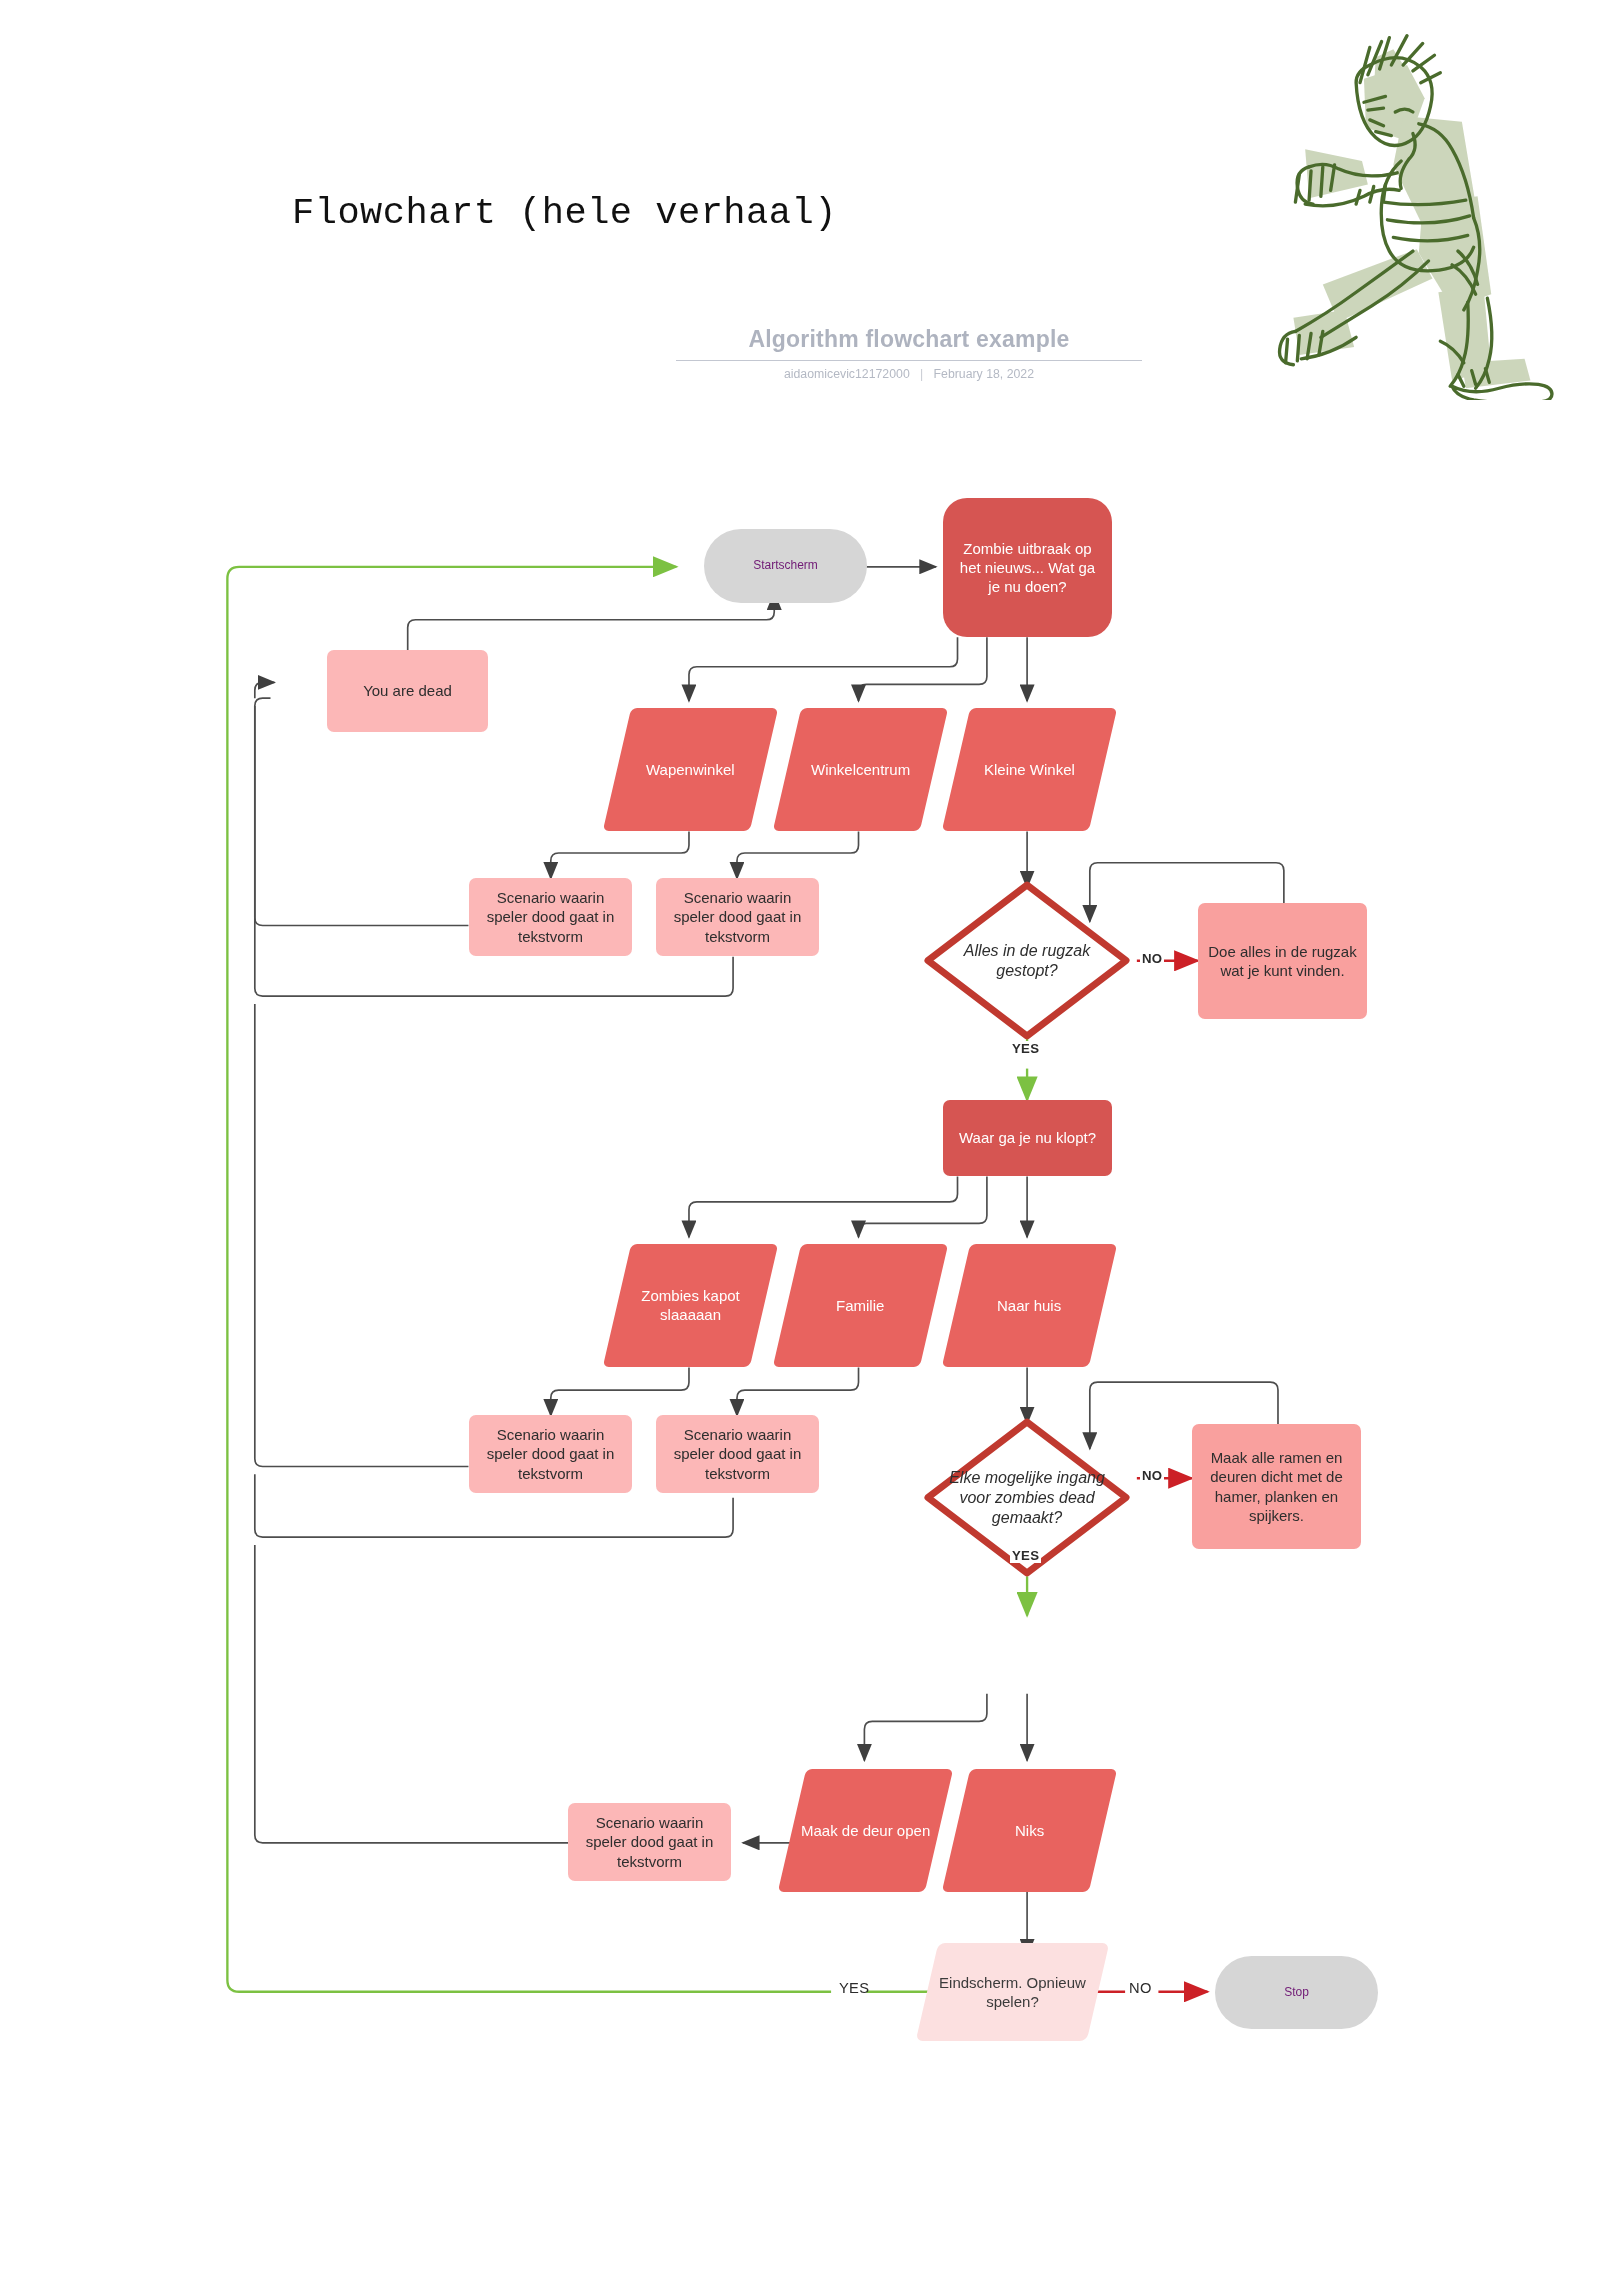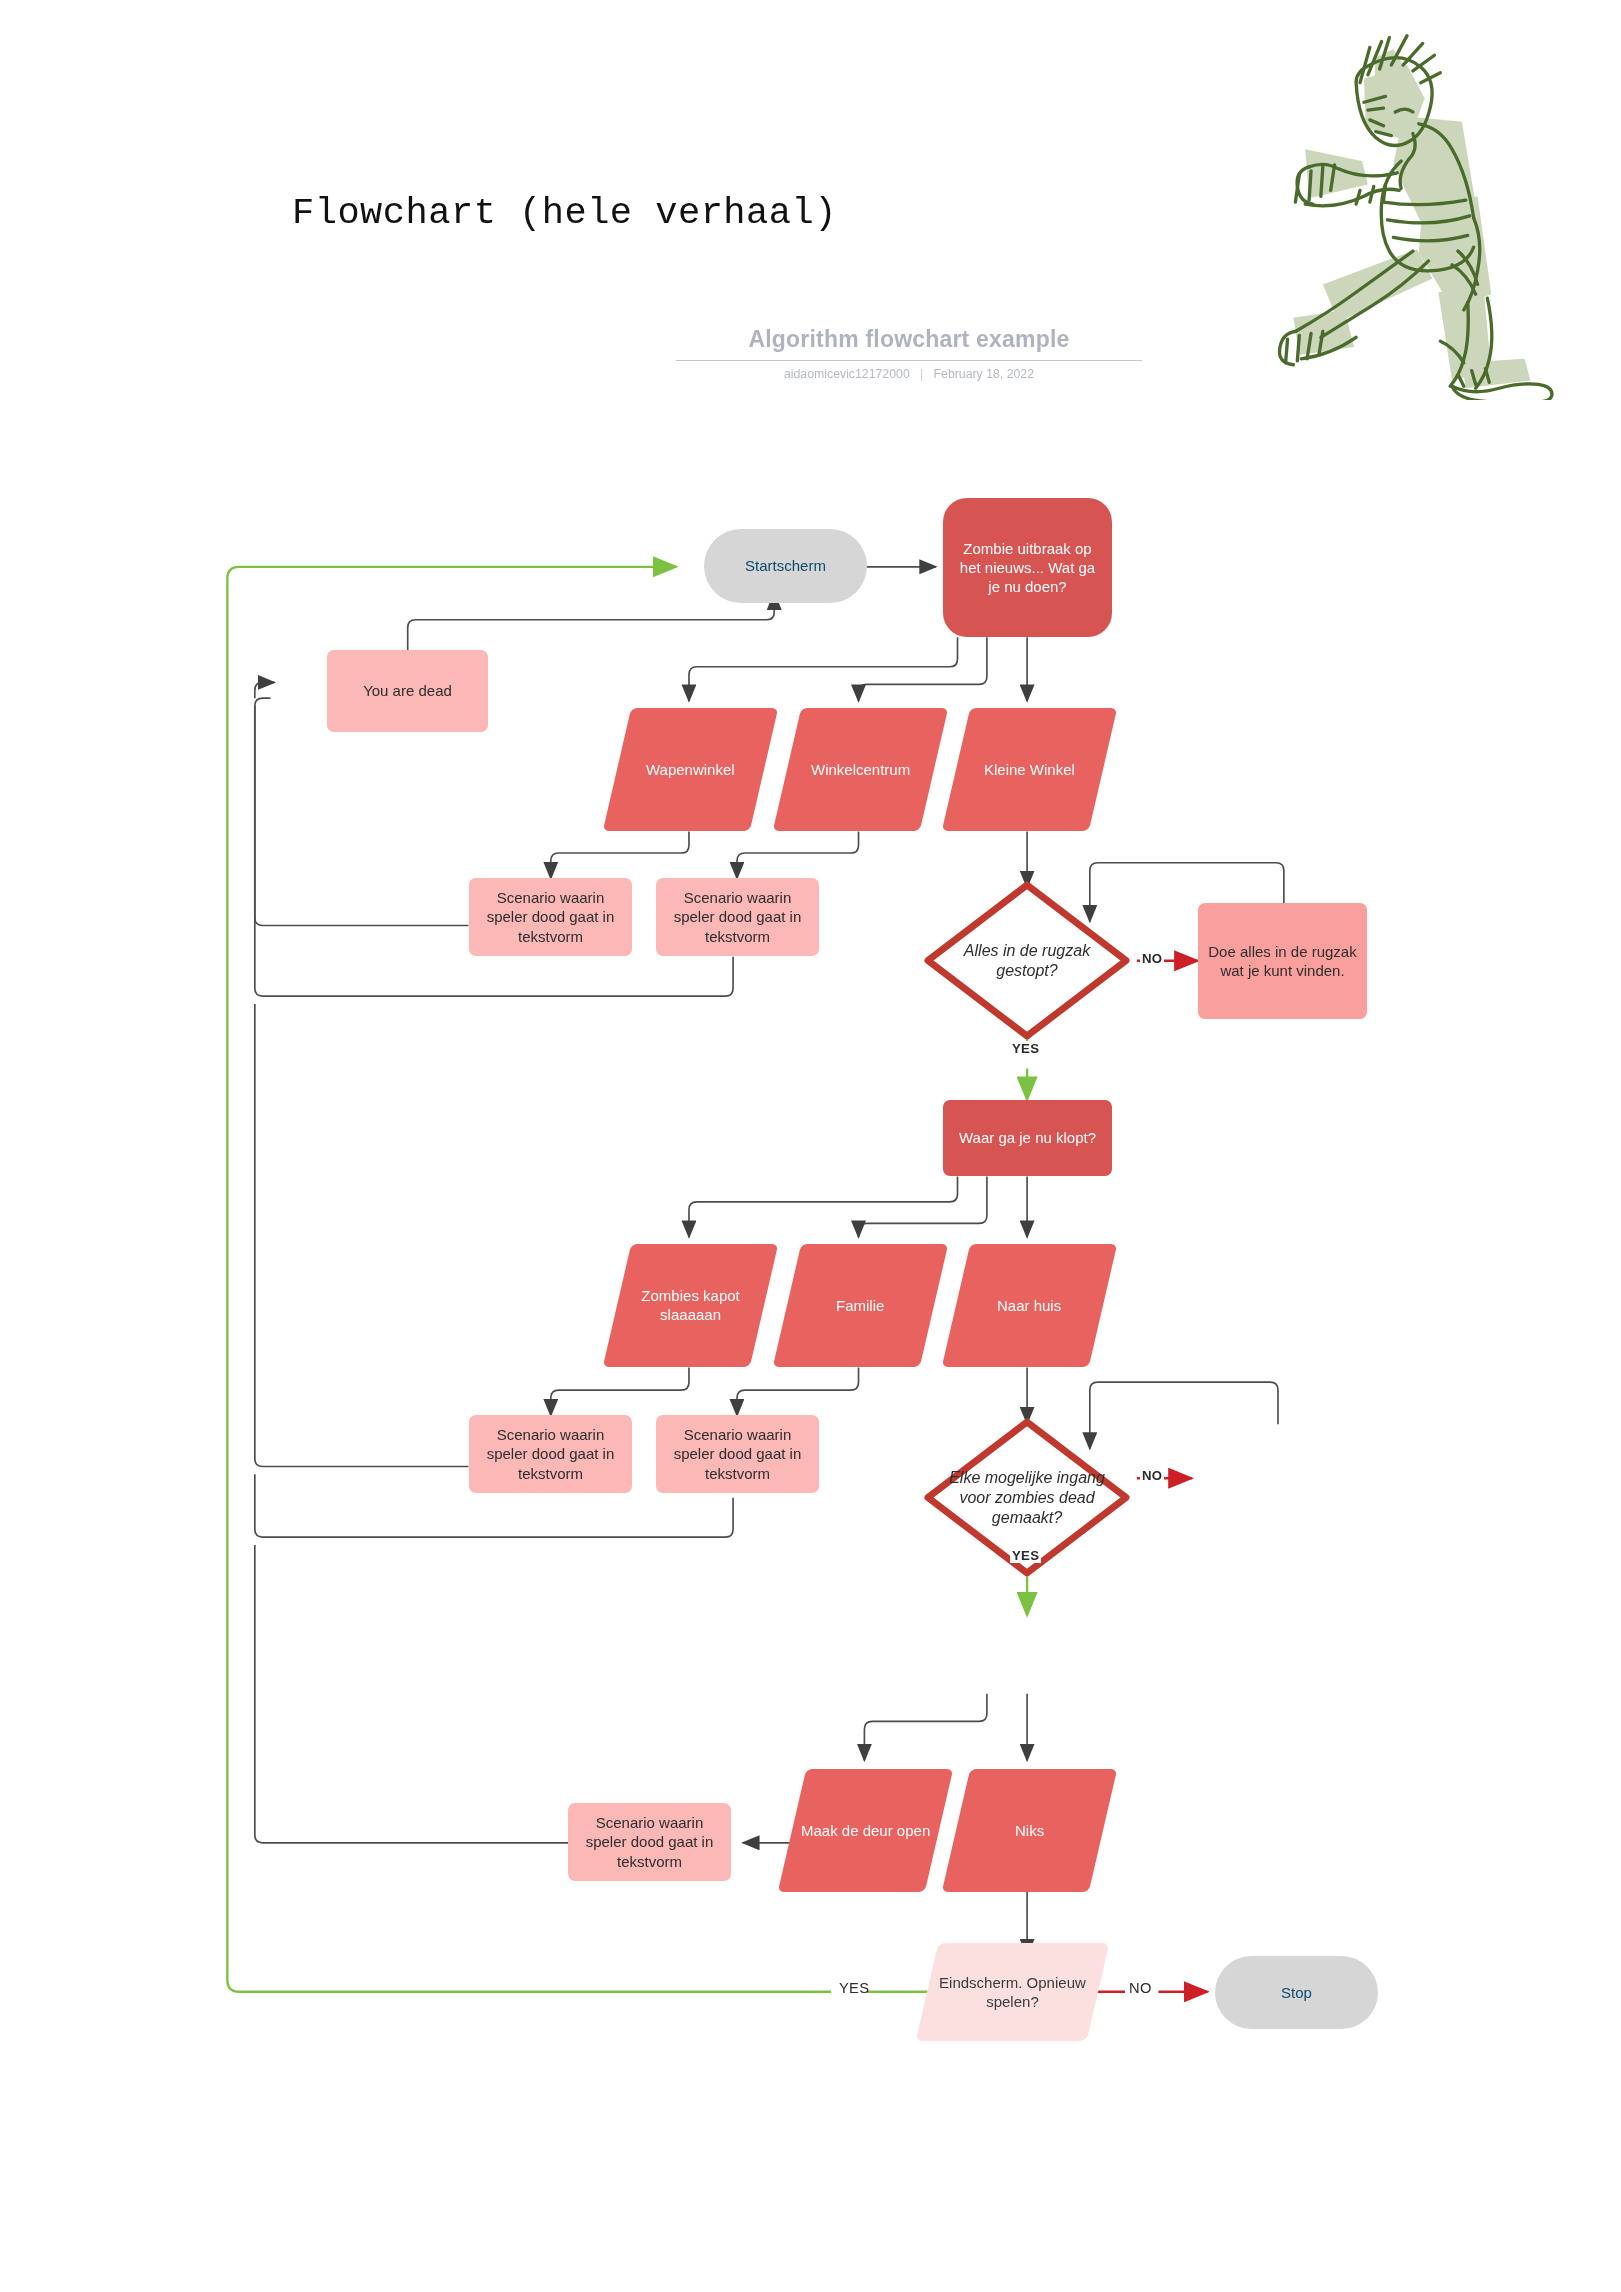--- a/index.html
+++ b/index.html
@@ -21,21 +21,21 @@
   
   #zombie-art{position:absolute;left:1266px;top:17.6px;width:333px;height:382px;}
 
   
   #flow-canvas{position:absolute;left:0;top:0;width:1621px;height:2293px;}
 
   .node{position:absolute;box-sizing:border-box;display:flex;
         align-items:center;justify-content:center;text-align:center;
         font-size:15px;line-height:1.28;border-radius:6.9px;}
 
-  .n-terminator{background:#d6d6d6;color:#0c4a6e;border-radius:47px;font-size:15px;}
+  .n-terminator{background:#d6d6d6;color:#701a75;border-radius:47px;font-size:12px;}
   .n-process   {background:#d65552;color:#ffffff;}
   .n-io        {background:#e8635f;color:#ffffff;border-radius:5.9px;}
   .n-text      {background:#fcb7b7;color:#2e2e2e;}
   .n-action    {background:#f9a09e;color:#2e2e2e;}
   .n-endscreen {background:#fce0e0;color:#3b3b3b;}
 
   .skew{transform:skewX(-13deg);}
   .skew > span{display:block;transform:skewX(13deg);}
 
   .diamond-wrap{position:absolute;}
@@ -250,20 +250,23 @@
   <span>Naar huis</span>
 </div>
 
 <div class="node n-text" style="left:469px;top:1415px;width:163px;height:78px;padding:3.9px 7.8px;">
   <span>Scenario waarin speler dood gaat in tekstvorm</span>
 </div>
 <div class="node n-text" style="left:656px;top:1415px;width:163px;height:78px;padding:3.9px 7.8px;">
   <span>Scenario waarin speler dood gaat in tekstvorm</span>
 </div>
 
+<div class="node n-action" style="left:1192px;top:1424px;width:169px;height:125px;padding:3.9px 9.8px;">
+  <span>Maak alle ramen en deuren dicht met de hamer, planken en spijkers.</span>
+</div>
 
 
 <div class="node n-io skew" style="left:792px;top:1769px;width:147px;height:123px;">
   <span>Maak de deur open</span>
 </div>
 <div class="node n-io skew" style="left:956px;top:1769px;width:147px;height:123px;">
   <span>Niks</span>
 </div>
 
 <div class="node n-text" style="left:568px;top:1803px;width:163px;height:78px;padding:3.9px 7.8px;">

